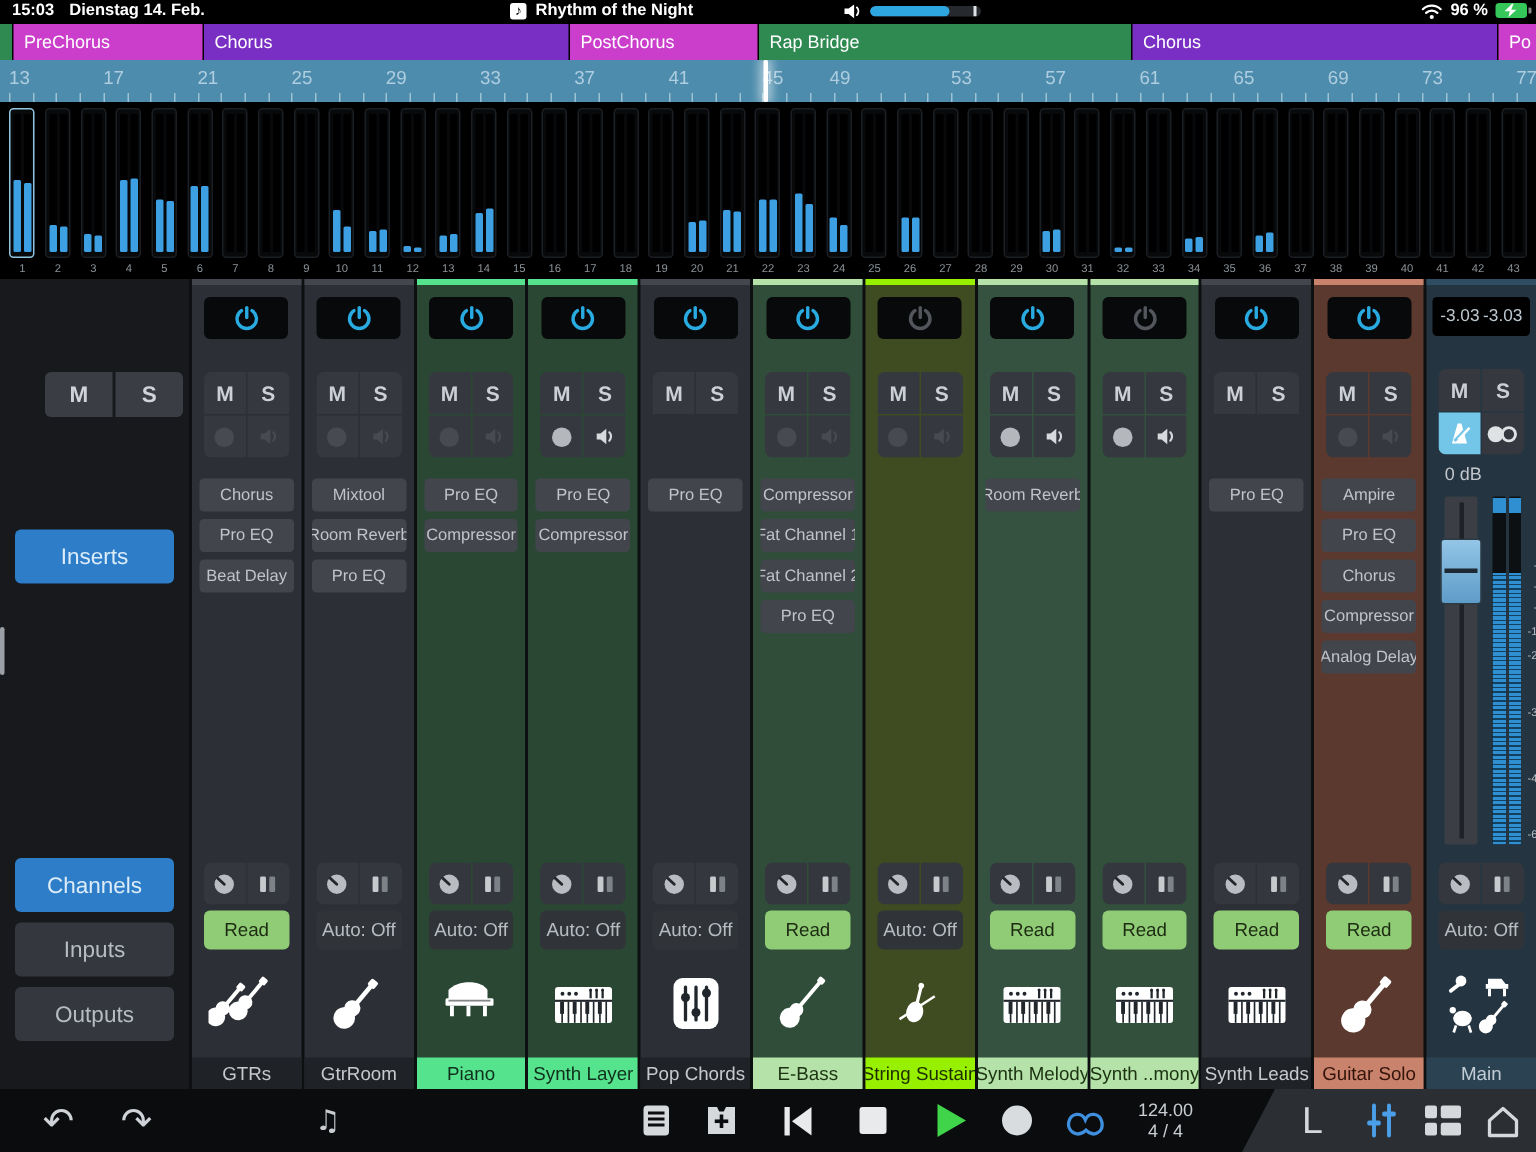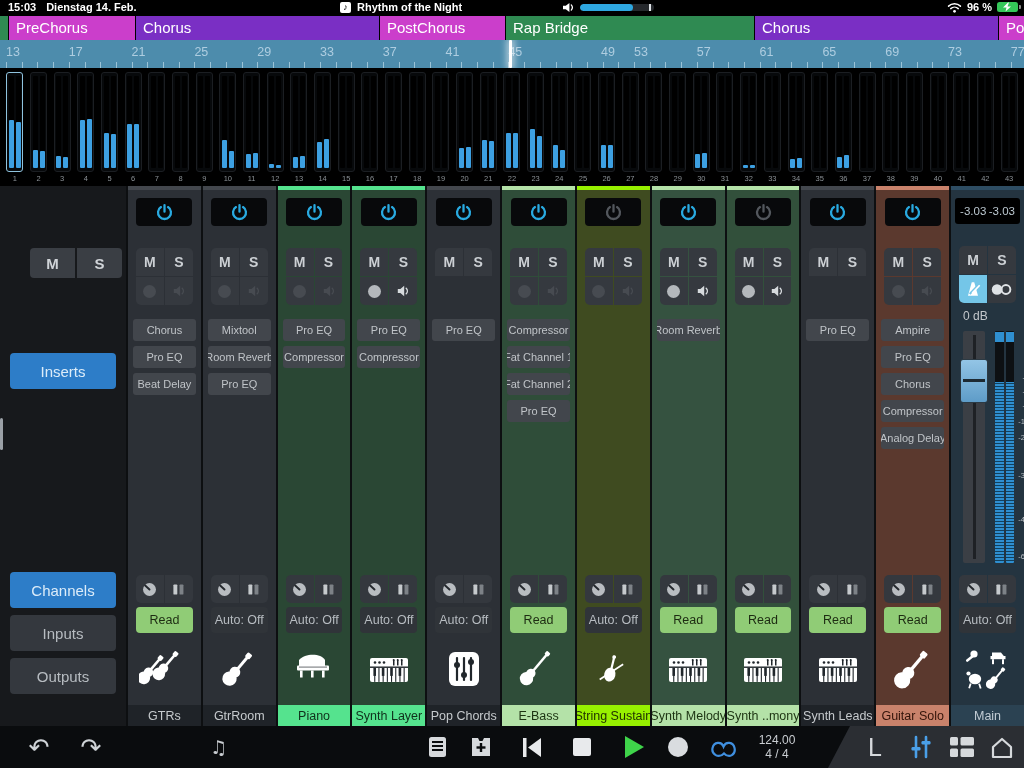--- a/index.html
+++ b/index.html
@@ -17,21 +17,21 @@
   #sb-vol { position:absolute; left:562px; top:2px; display:flex; align-items:center; gap:5px; }
   #vol-track { width:74px; height:7px; border-radius:4px; background:#26292d; position:relative; overflow:hidden; }
   #vol-fill { position:absolute; left:0; top:0; bottom:0; background:#2ea7e0; border-radius:4px; }
   #vol-tick { position:absolute; right:3px; top:0; width:2px; height:7px; background:#dfe3e6; }
   #sb-right { position:absolute; right:6px; top:1px; display:flex; gap:5px; align-items:center; }
   .batt { position:relative; width:21px; height:10px; background:#35c759; border-radius:2.5px; }
   .batt:after { content:""; position:absolute; right:-3px; top:3px; width:2px; height:4px; background:#888; border-radius:0 1px 1px 0; }
 
   
   #arranger { position:absolute; top:16px; left:0; width:100%; height:24px; background:#000; }
-  .arr-sec { position:absolute; top:0; height:24px; color:#fff; font-size:15px; line-height:24px;
+  .arr-sec { position:absolute; top:0; height:24px; color:#fff; font-size:12px; line-height:24px;
     padding-left:7px; overflow:hidden; white-space:nowrap; }
 
   
   #ruler { position:absolute; top:40px; left:0; width:100%; height:28px; background:#4d8cac; overflow:hidden; }
   .ruler-num { position:absolute; top:5px; font-size:12.5px; color:#aecde0; }
   .ruler-tick { position:absolute; bottom:0; width:1px; height:6px; background:rgba(220,240,250,.55); }
   #playhead { position:absolute; top:0; width:3px; height:28px; background:#fff;
     box-shadow:0 0 7px 2px rgba(255,255,255,.65); border-radius:1px; }
 
   
@@ -168,21 +168,21 @@
   <div id="ruler">
       <span class="ruler-num" style="left: 6px;">13</span>
       <span class="ruler-num" style="left: 68.8px;">17</span>
       <span class="ruler-num" style="left: 131.6px;">21</span>
       <span class="ruler-num" style="left: 194.4px;">25</span>
       <span class="ruler-num" style="left: 257.2px;">29</span>
       <span class="ruler-num" style="left: 320px;">33</span>
       <span class="ruler-num" style="left: 382.8px;">37</span>
       <span class="ruler-num" style="left: 445.6px;">41</span>
       <span class="ruler-num" style="left: 508.4px;">45</span>
-      <span class="ruler-num" style="left: 601px;">49</span>
+      <span class="ruler-num" style="left: 553px;">49</span>
       <span class="ruler-num" style="left: 634px;">53</span>
       <span class="ruler-num" style="left: 696.8px;">57</span>
       <span class="ruler-num" style="left: 759.6px;">61</span>
       <span class="ruler-num" style="left: 822.4px;">65</span>
       <span class="ruler-num" style="left: 885.2px;">69</span>
       <span class="ruler-num" style="left: 948px;">73</span>
       <span class="ruler-num" style="left: 1010.8px;">77</span>
       <span class="ruler-tick" style="left: 6px;"></span>
       <span class="ruler-tick" style="left: 21.7px;"></span>
       <span class="ruler-tick" style="left: 37.4px;"></span>

